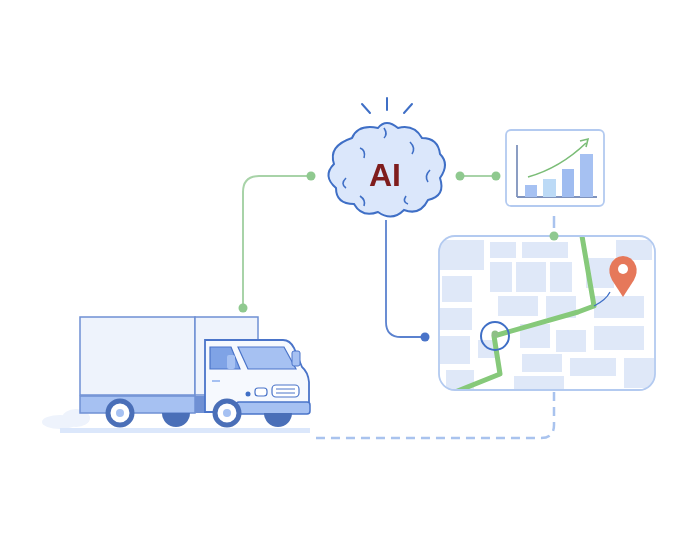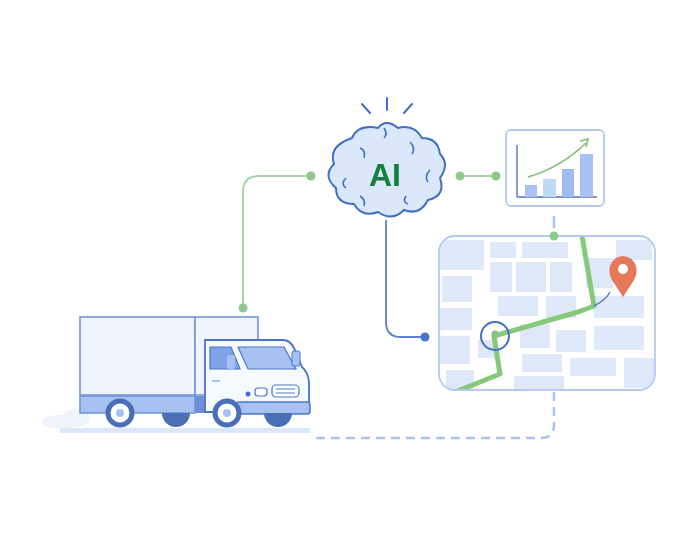--- a/index.html
+++ b/index.html
@@ -5,21 +5,21 @@
     html, body { margin: 0; padding: 0; }
     body {
       width: 690px; height: 550px; background: #ffffff; overflow: hidden;
       font-family: "Liberation Sans", sans-serif;
     }
     .stage { position: relative; width: 690px; height: 550px; }
     svg.scene { position: absolute; left: 0; top: 0; }
     .ai-label {
       position: absolute; left: 345px; top: 150px; width: 80px; height: 50px;
       text-align: center; line-height: 50px; font-size: 32px; font-weight: bold;
-      color: #15803d; font-family: "Liberation Sans", sans-serif;
+      color: #7f1d1d; font-family: "Liberation Sans", sans-serif;
     }
   </style>
 </head>
 <body>
 
 <div class="stage">
 <svg class="scene" width="690" height="550" viewBox="0 0 690 550" xmlns="http://www.w3.org/2000/svg">
 
   <g>
     <path d="M243 308 V192 Q243 176 259 176 H311" fill="none" stroke="#a8d3a8" stroke-width="2"></path>

